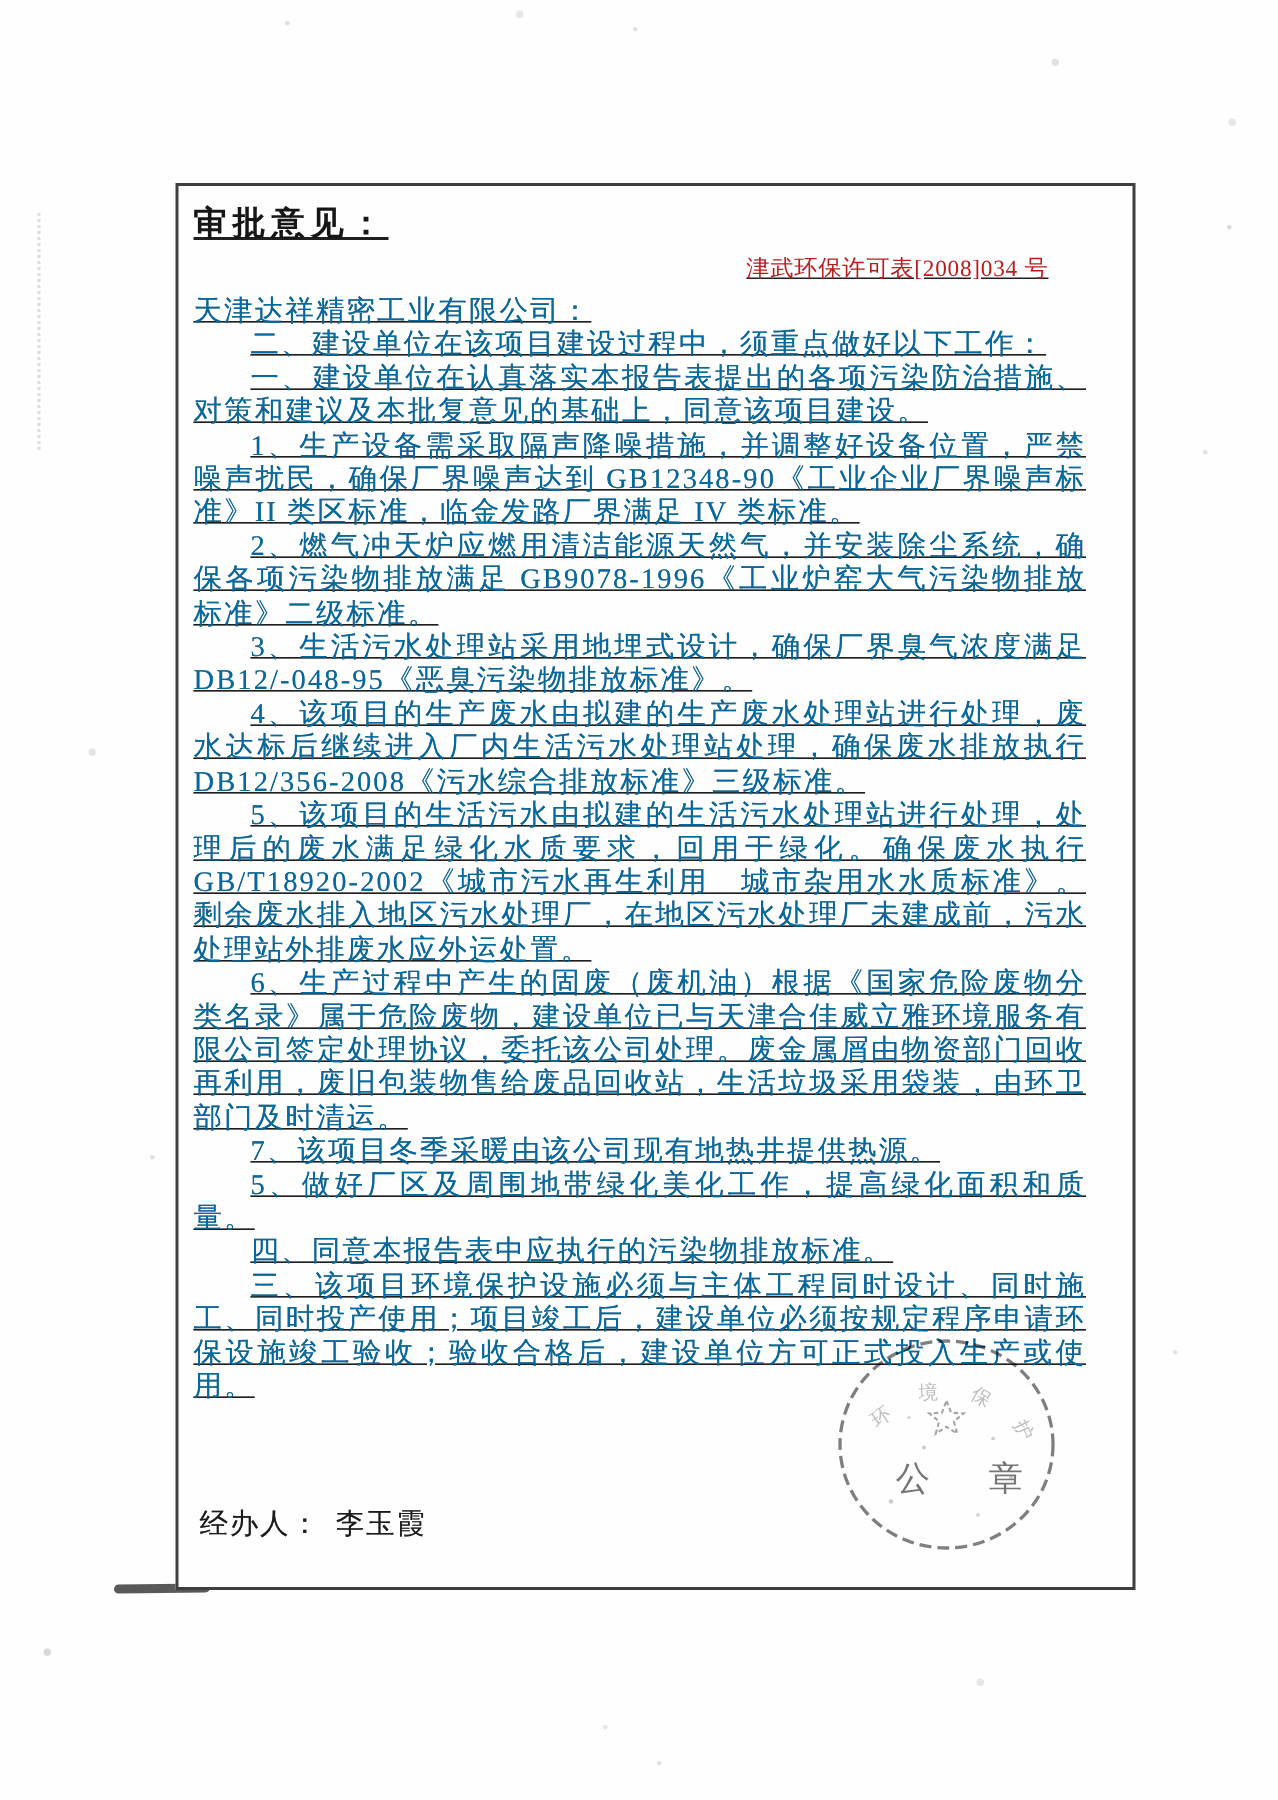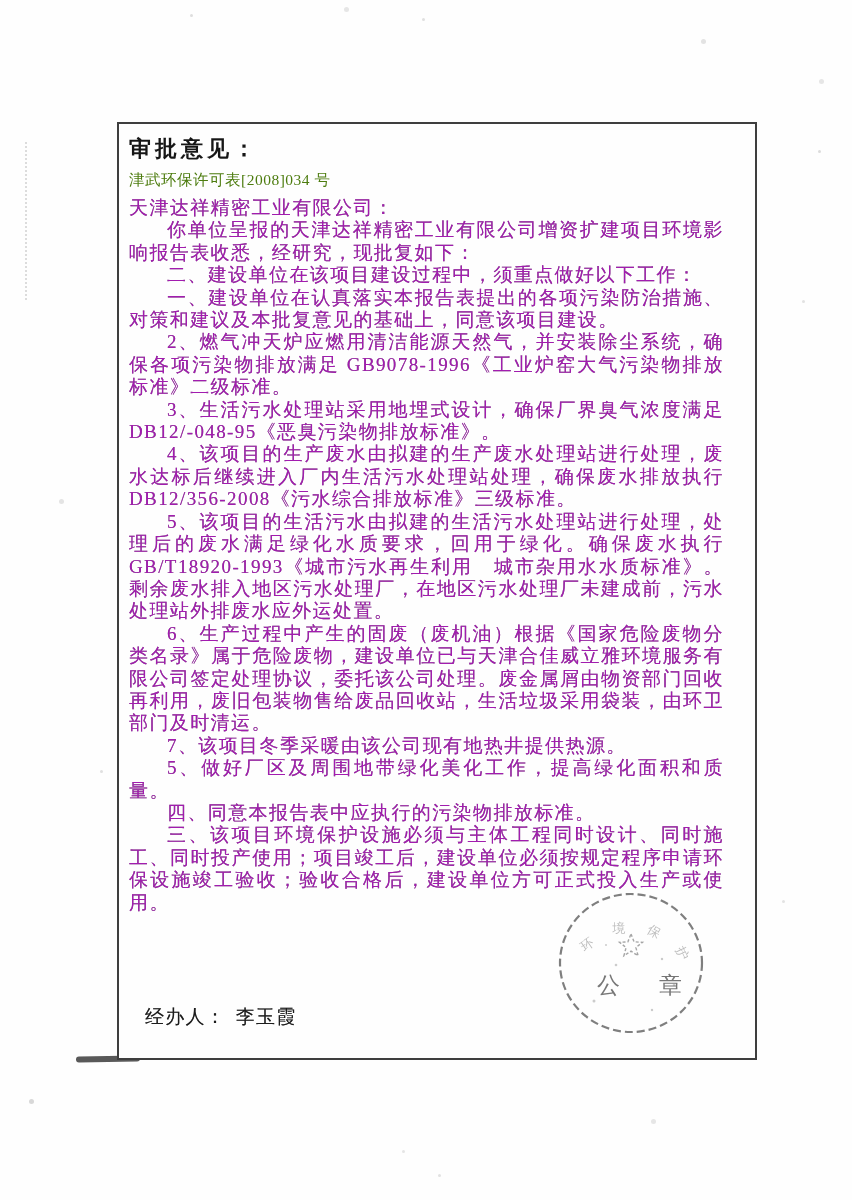--- a/index.html
+++ b/index.html
@@ -44,46 +44,47 @@
     background: #3c3c3c; border-radius: 3px; opacity: .85;
     transform: rotate(-.8deg);
   }
 
   .doc-box {
     position: absolute; left: 117px; top: 122px;
     width: 640px; height: 938px;
     border: 2px solid #3e3e3e;
     padding: 10px 31px 0 10px;
     background: #fefefe;
+    text-decoration: underline;
   }
 
   .doc-title {
     font-size: 22px; line-height: 30px; font-weight: bold;
     letter-spacing: 4px; color: #161616;
     margin-bottom: 6px;
   }
 
   .doc-number {
     font-size: 15.5px; line-height: 20px;
-    text-align: left; padding-right: 25px;
-    letter-spacing: .5px; margin-bottom: 7px; color: #4d7c0f;
+    text-align: right; padding-right: 25px;
+    letter-spacing: .5px; margin-bottom: 7px; color: #b91c1c;
   }
 
   .doc-body {
     font-size: 19px; line-height: 22.4px;
     letter-spacing: 1.4px;
     text-align: justify;
-    color: #a21caf;
+    color: #0369a1;
     text-shadow: 0 0 .4px rgba(0,0,0,.5);
   }
   .addressee { text-indent: 0; }
   .para { text-indent: 2em; }
 
   .doc-footer {
-    position: absolute; left: 26px; right: 13px; bottom: 28px;
+    position: absolute; left: 14px; right: 13px; bottom: 28px;
     display: flex; justify-content: space-between; align-items: baseline;
     font-size: 19px; line-height: 26px;
     letter-spacing: 1.2px; color: #1c1c1c;
     z-index: 2;
     text-shadow: 0 0 .4px rgba(0,0,0,.5);
   }
   .handler-name { margin-left: 10px; }
   .doc-date { padding-right: 16px; letter-spacing: 2px; z-index: 2; }
 
   .stamp {
@@ -105,27 +106,27 @@
 
   <div class="doc-box">
 
     <div class="doc-title">审批意见：</div>
 
     <div class="doc-number">津武环保许可表[2008]034 号</div>
 
     <div class="doc-body">
       <p class="addressee">天津达祥精密工业有限公司：</p>
       <div>
-          <p class="para">你单位呈报的天津达祥精密工业有限公司增资扩建项目环境影响报告表收悉，经研究，现批复如下：</p>
           <p class="para">二、建设单位在该项目建设过程中，须重点做好以下工作：</p>
           <p class="para">一、建设单位在认真落实本报告表提出的各项污染防治措施、对策和建议及本批复意见的基础上，同意该项目建设。</p>
+          <p class="para">1、生产设备需采取隔声降噪措施，并调整好设备位置，严禁噪声扰民，确保厂界噪声达到 GB12348-90《工业企业厂界噪声标准》II 类区标准，临金发路厂界满足 IV 类标准。</p>
           <p class="para">2、燃气冲天炉应燃用清洁能源天然气，并安装除尘系统，确保各项污染物排放满足 GB9078-1996《工业炉窑大气污染物排放标准》二级标准。</p>
           <p class="para">3、生活污水处理站采用地埋式设计，确保厂界臭气浓度满足 DB12/-048-95《恶臭污染物排放标准》。</p>
           <p class="para">4、该项目的生产废水由拟建的生产废水处理站进行处理，废水达标后继续进入厂内生活污水处理站处理，确保废水排放执行 DB12/356-2008《污水综合排放标准》三级标准。</p>
-          <p class="para">5、该项目的生活污水由拟建的生活污水处理站进行处理，处理后的废水满足绿化水质要求，回用于绿化。确保废水执行 GB/T18920-1993《城市污水再生利用　城市杂用水水质标准》。剩余废水排入地区污水处理厂，在地区污水处理厂未建成前，污水处理站外排废水应外运处置。</p>
+          <p class="para">5、该项目的生活污水由拟建的生活污水处理站进行处理，处理后的废水满足绿化水质要求，回用于绿化。确保废水执行 GB/T18920-2002《城市污水再生利用　城市杂用水水质标准》。剩余废水排入地区污水处理厂，在地区污水处理厂未建成前，污水处理站外排废水应外运处置。</p>
           <p class="para">6、生产过程中产生的固废（废机油）根据《国家危险废物分类名录》属于危险废物，建设单位已与天津合佳威立雅环境服务有限公司签定处理协议，委托该公司处理。废金属屑由物资部门回收再利用，废旧包装物售给废品回收站，生活垃圾采用袋装，由环卫部门及时清运。</p>
           <p class="para">7、该项目冬季采暖由该公司现有地热井提供热源。</p>
           <p class="para">5、做好厂区及周围地带绿化美化工作，提高绿化面积和质量。</p>
           <p class="para">四、同意本报告表中应执行的污染物排放标准。</p>
           <p class="para">三、该项目环境保护设施必须与主体工程同时设计、同时施工、同时投产使用；项目竣工后，建设单位必须按规定程序申请环保设施竣工验收；验收合格后，建设单位方可正式投入生产或使用。</p>
         </div>
     </div>
 
     <div class="doc-footer">
       <span>

